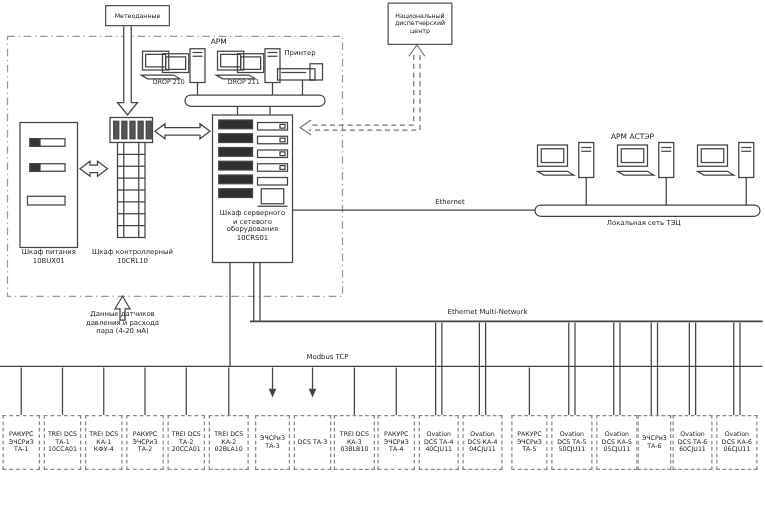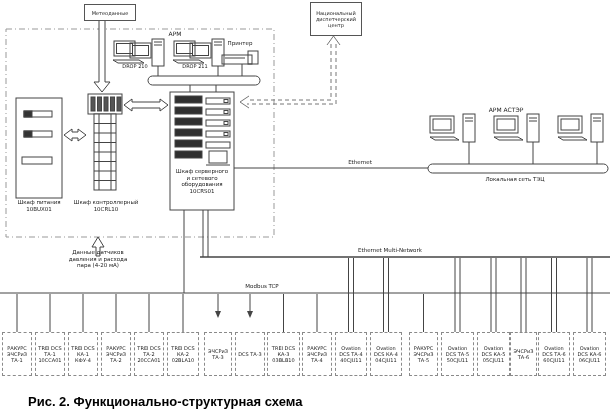--- a/index.html
+++ b/index.html
@@ -287,14 +287,13 @@
       <div class="ctl" style="left: 538px; top: 332px; width: 30px; height: 42px;">Ovation
 DCS
 ТА-6
 60CJU11</div>
       <div class="ctl" style="left: 573px; top: 332px; width: 31px; height: 42px;">Ovation
 DCS
 КА-6
 06CJU11</div>
     </div>
 
-  <div class="caption" style="left:28px;top:394px;">Рис. 2. Функционально-структурная схема</div>
 </div>
 
 </body></html>

